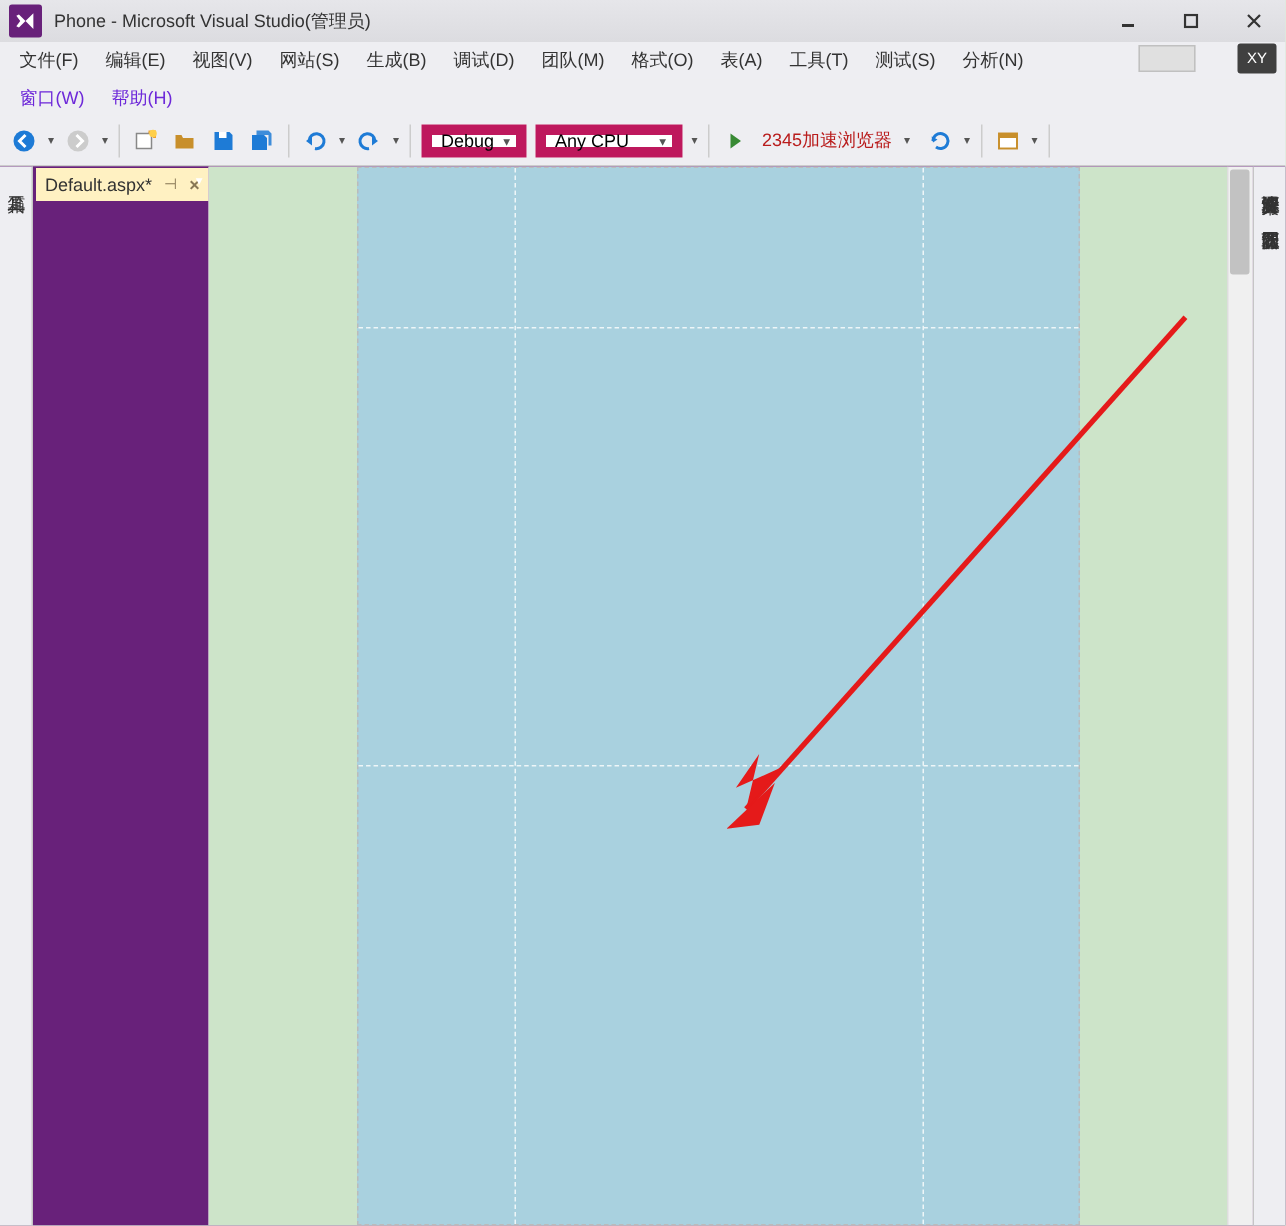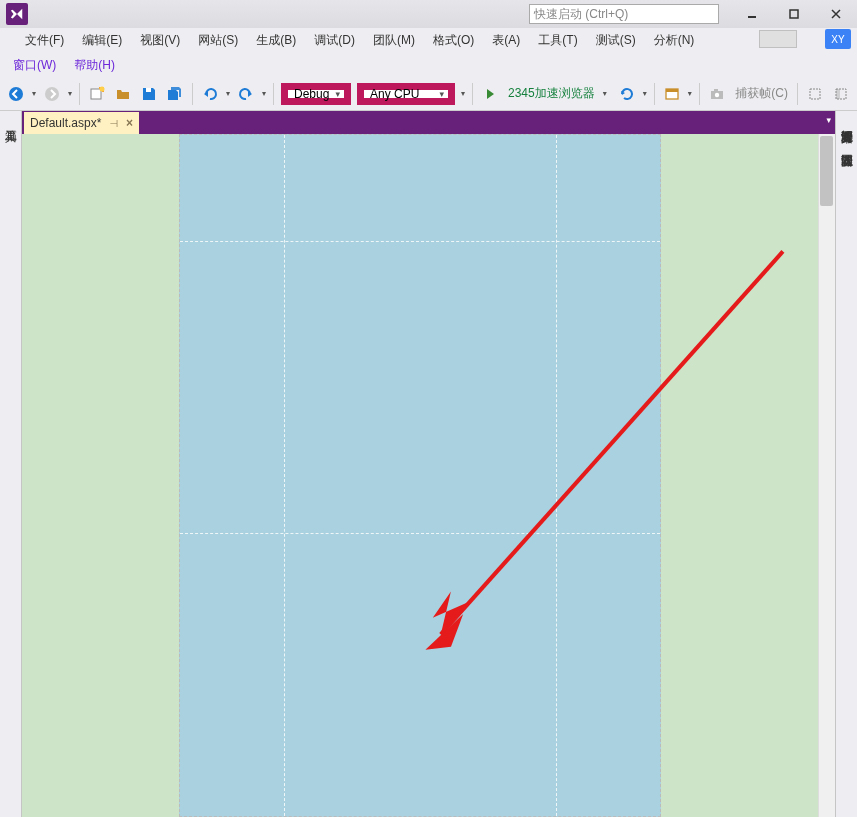--- a/index.html
+++ b/index.html
@@ -9,49 +9,49 @@
 .title-bar { height: 28px; background: linear-gradient(to bottom, #e6e6ea, #dcdce0); display: flex; align-items: center; padding: 0 6px; gap: 8px; color: #333; }
 .vs-logo { width: 22px; height: 22px; background: #68217a; display: flex; align-items: center; justify-content: center; border-radius: 2px; }
 .vs-logo svg { width: 14px; height: 14px; }
 .title-text { font-size: 12px; color: #333; }
 .title-spacer { flex: 1; }
 .quick-launch { width: 190px; height: 20px; background: #fff; border: 1px solid #aaa; padding: 0 4px; color: #888; font-size: 12px; display:flex; align-items:center; }
 .title-controls { display: flex; gap: 12px; margin-left: 10px; }
 .title-controls .sys-btn { width: 30px; height: 20px; display: flex; align-items: center; justify-content: center; color: #333; font-size:10px; }
 
 
-.menu-bar { height: 25px; background: #eeeef2; display: flex; align-items: flex-end; padding: 0 16px; color: #333; gap: 0; position: relative; }
+.menu-bar { height: 25px; background: #eeeef2; display: flex; align-items: flex-end; padding: 0 4px; color: #333; gap: 0; position: relative; }
 .menu-item { padding: 4px 9px; font-size: 12px; cursor: default; }
 .menu-right { position:absolute; right: 6px; top:1px; display:flex; align-items:center; gap:8px; }
-.user-badge { width: 26px; height: 20px; background: #3b82f6; color: #fff; font-size: 10px; display: flex; align-items: center; justify-content: center; border-radius: 2px; margin-left: 20px; }
+.user-badge { width: 26px; height: 20px; background: #404040; color: #fff; font-size: 10px; display: flex; align-items: center; justify-content: center; border-radius: 2px; margin-left: 20px; }
 .login-btn { width: 38px; height: 18px; background: #e0e0e0; border: 1px solid #c0c0c0; }
 
 
 .menu-bar2 { height: 24px; background: #eeeef2; display: flex; align-items: center; padding: 0 4px; color: #6d28d9; }
 
 
 .toolbar { height: 34px; background: #eeeef2; display: flex; align-items: center; padding: 0 4px; border-bottom: 1px solid #ccc; gap: 2px; }
 .tb-btn { width: 24px; height: 24px; display: flex; align-items: center; justify-content: center; cursor: pointer; position:relative; }
 .tb-sep { width: 1px; height: 22px; background: #ccc; margin: 0 3px; }
 .tb-dd { width: 8px; height:24px; display:flex; align-items:center; justify-content:center; color:#555; font-size:8px;}
 .tb-combo { height: 22px; border: 7px solid #be185d; background: #fff; padding: 0 18px 0 6px; display:flex; align-items:center; font-size:12px; position: relative; margin: 0 2px; }
 .tb-combo::after { content: "▾"; position: absolute; right: 4px; font-size: 9px; color: #555; }
 .play-icon { width: 0; height: 0; border-left: 7px solid #388a34; border-top: 5px solid transparent; border-bottom: 5px solid transparent; }
-.tb-text { font-size: 12px; color: #15803d; padding: 0 4px; }
+.tb-text { font-size: 12px; color: #b91c1c; padding: 0 4px; }
 .toolbar svg { width: 16px; height: 16px; }
 .toolbar .right-group { margin-left: auto; display: flex; align-items: center; gap: 2px; }
 
 
 .workspace { flex: 1; display: flex; background: #68217a; overflow: hidden; }
 .left-rail { width: 22px; background: #eeeef2; border-right: 1px solid #c5c5c5; display: flex; flex-direction: column; align-items: center; padding-top: 4px; }
 .left-rail .v-tab { writing-mode: vertical-rl; font-size: 12px; color: #333; padding: 6px 2px; cursor: pointer; }
 .right-rail { width: 22px; background: #eeeef2; border-left: 1px solid #c5c5c5; display: flex; flex-direction: column; align-items: center; padding-top: 4px; gap: 12px; }
 .right-rail .v-tab { writing-mode: vertical-rl; font-size: 12px; color: #333; padding: 6px 2px; cursor: pointer; }
 
-.doc-host { flex: 1; display: flex; flex-direction: column; background: #68217a; }
+.doc-host { flex: 1; display: flex; flex-direction: row; background: #68217a; }
 .tab-strip { height: 23px; background: #68217a; display: flex; align-items: flex-end; padding-left: 2px; position:relative;}
 .doc-tab { height: 22px; background: #fff1c2; border-top: 0; padding: 0 6px; display: flex; align-items: center; gap: 8px; font-size: 12px; color: #333; }
 .doc-tab .pin { color: #875; font-size: 10px; }
 .doc-tab .close { color: #875; font-size: 12px; font-weight: bold; cursor:pointer; }
 .tab-strip .tab-menu { position:absolute; right:4px; top:4px; color:#fff; font-size:9px; cursor:pointer;}
 
 .design-scroll { flex: 1; background: #fff; position: relative; overflow: hidden; }
 .design-scroll .scroll-gutter { position:absolute; right:0; top:0; bottom:0; width:17px; background:#f0f0f0; border-left:1px solid #ddd;}
 .design-scroll .scroll-thumb { position:absolute; right:2px; top:2px; width:13px; height:70px; background:#c2c2c2; border-radius:2px;}
 
@@ -71,22 +71,22 @@
 </style>
 </head>
 <body>
 
 <div class="title-bar">
   <div class="vs-logo">
     <svg viewBox="0 0 16 16">
         <path class="ic-white" d="M3 3 L8 8 L3 13 L1 12 L4 8 L1 4 Z M8 8 L14 2 L14 14 Z"></path>
       </svg>
   </div>
+  <div class="title-text">Phone - Microsoft Visual Studio(管理员)</div>
   <div class="title-spacer"></div>
-  <div class="quick-launch">快速启动 (Ctrl+Q)</div>
   <div class="title-controls">
     <div class="sys-btn">
         <svg width="10" height="10">
           <rect x="1" y="7" width="8" height="2" fill="#333"></rect>
         </svg>
       </div>
     <div class="sys-btn">
         <svg width="10" height="10">
           <rect x="1" y="1" width="8" height="8" fill="none" stroke="#333" stroke-width="1.5"></rect>
         </svg>
@@ -199,42 +199,20 @@
   <div class="tb-sep"></div>
   <div class="tb-btn">
     <svg viewBox="0 0 16 16">
         <rect x="2" y="3" width="12" height="10" fill="#fff" stroke="#c88f2b" stroke-width="1.3"></rect>
         <rect x="2" y="3" width="12" height="3" class="ic-gold"></rect>
       </svg>
   </div>
   <div class="tb-dd">▾</div>
   <div class="tb-sep"></div>
 
-  <div class="right-group">
-    <div class="tb-btn">
-      <svg viewBox="0 0 16 16">
-          <rect x="2" y="5" width="12" height="8" fill="#bbb"></rect>
-          <circle cx="8" cy="9" r="2.2" fill="#fff"></circle>
-          <rect x="5" y="3" width="4" height="3" fill="#bbb"></rect>
-        </svg>
-    </div>
-    <div class="tb-text" style="color:#888">捕获帧(C)</div>
-    <div class="tb-sep"></div>
-    <div class="tb-btn">
-      <svg viewBox="0 0 16 16">
-          <rect x="3" y="3" width="10" height="10" fill="none" stroke="#888" stroke-dasharray="2,1"></rect>
-        </svg>
-    </div>
-    <div class="tb-btn">
-      <svg viewBox="0 0 16 16">
-          <rect x="3" y="3" width="10" height="10" fill="none" stroke="#888" stroke-dasharray="2,1"></rect>
-          <rect x="3" y="3" width="4" height="10" fill="#888" opacity="0.3"></rect>
-        </svg>
-    </div>
-  </div>
 </div>
 
 <div class="workspace">
   <div class="left-rail">
     <div class="v-tab">工具箱</div>
   </div>
 
   <div class="doc-host">
     <div class="tab-strip">
       <div class="doc-tab">

